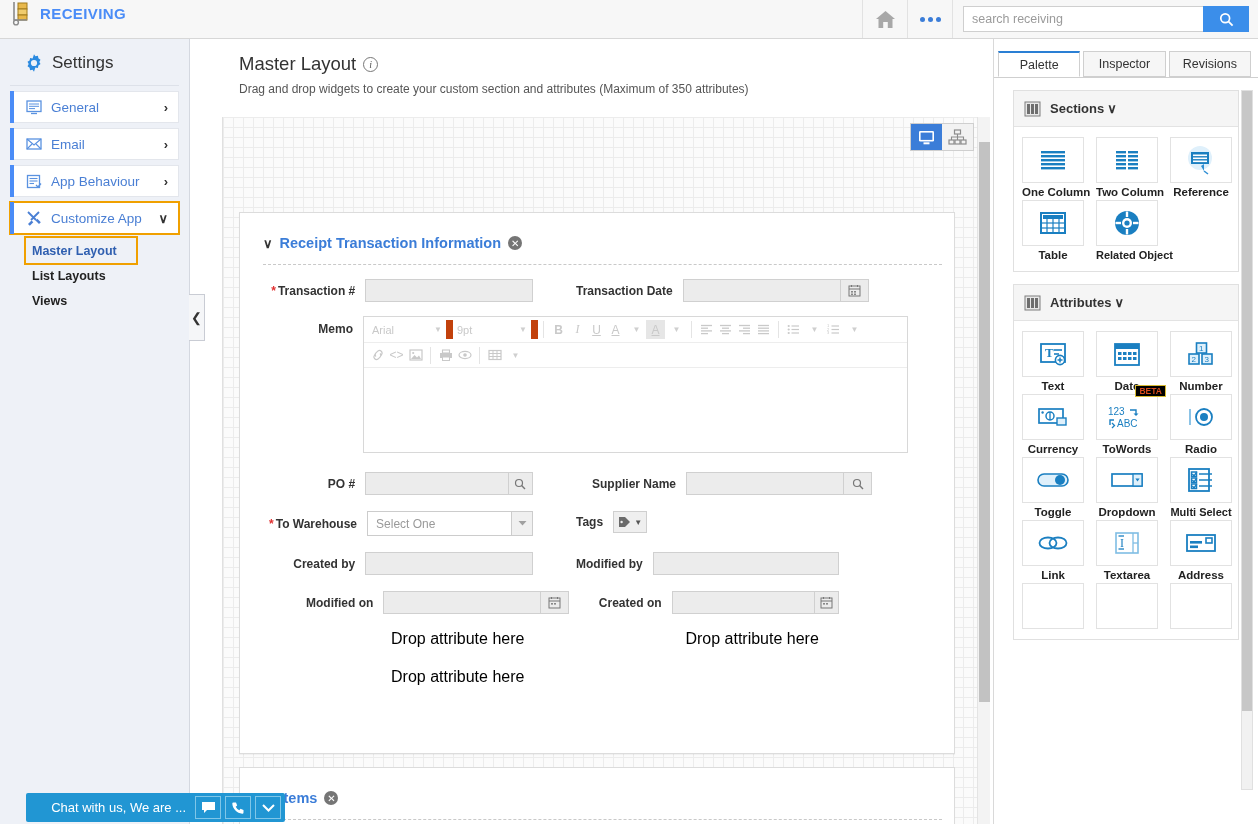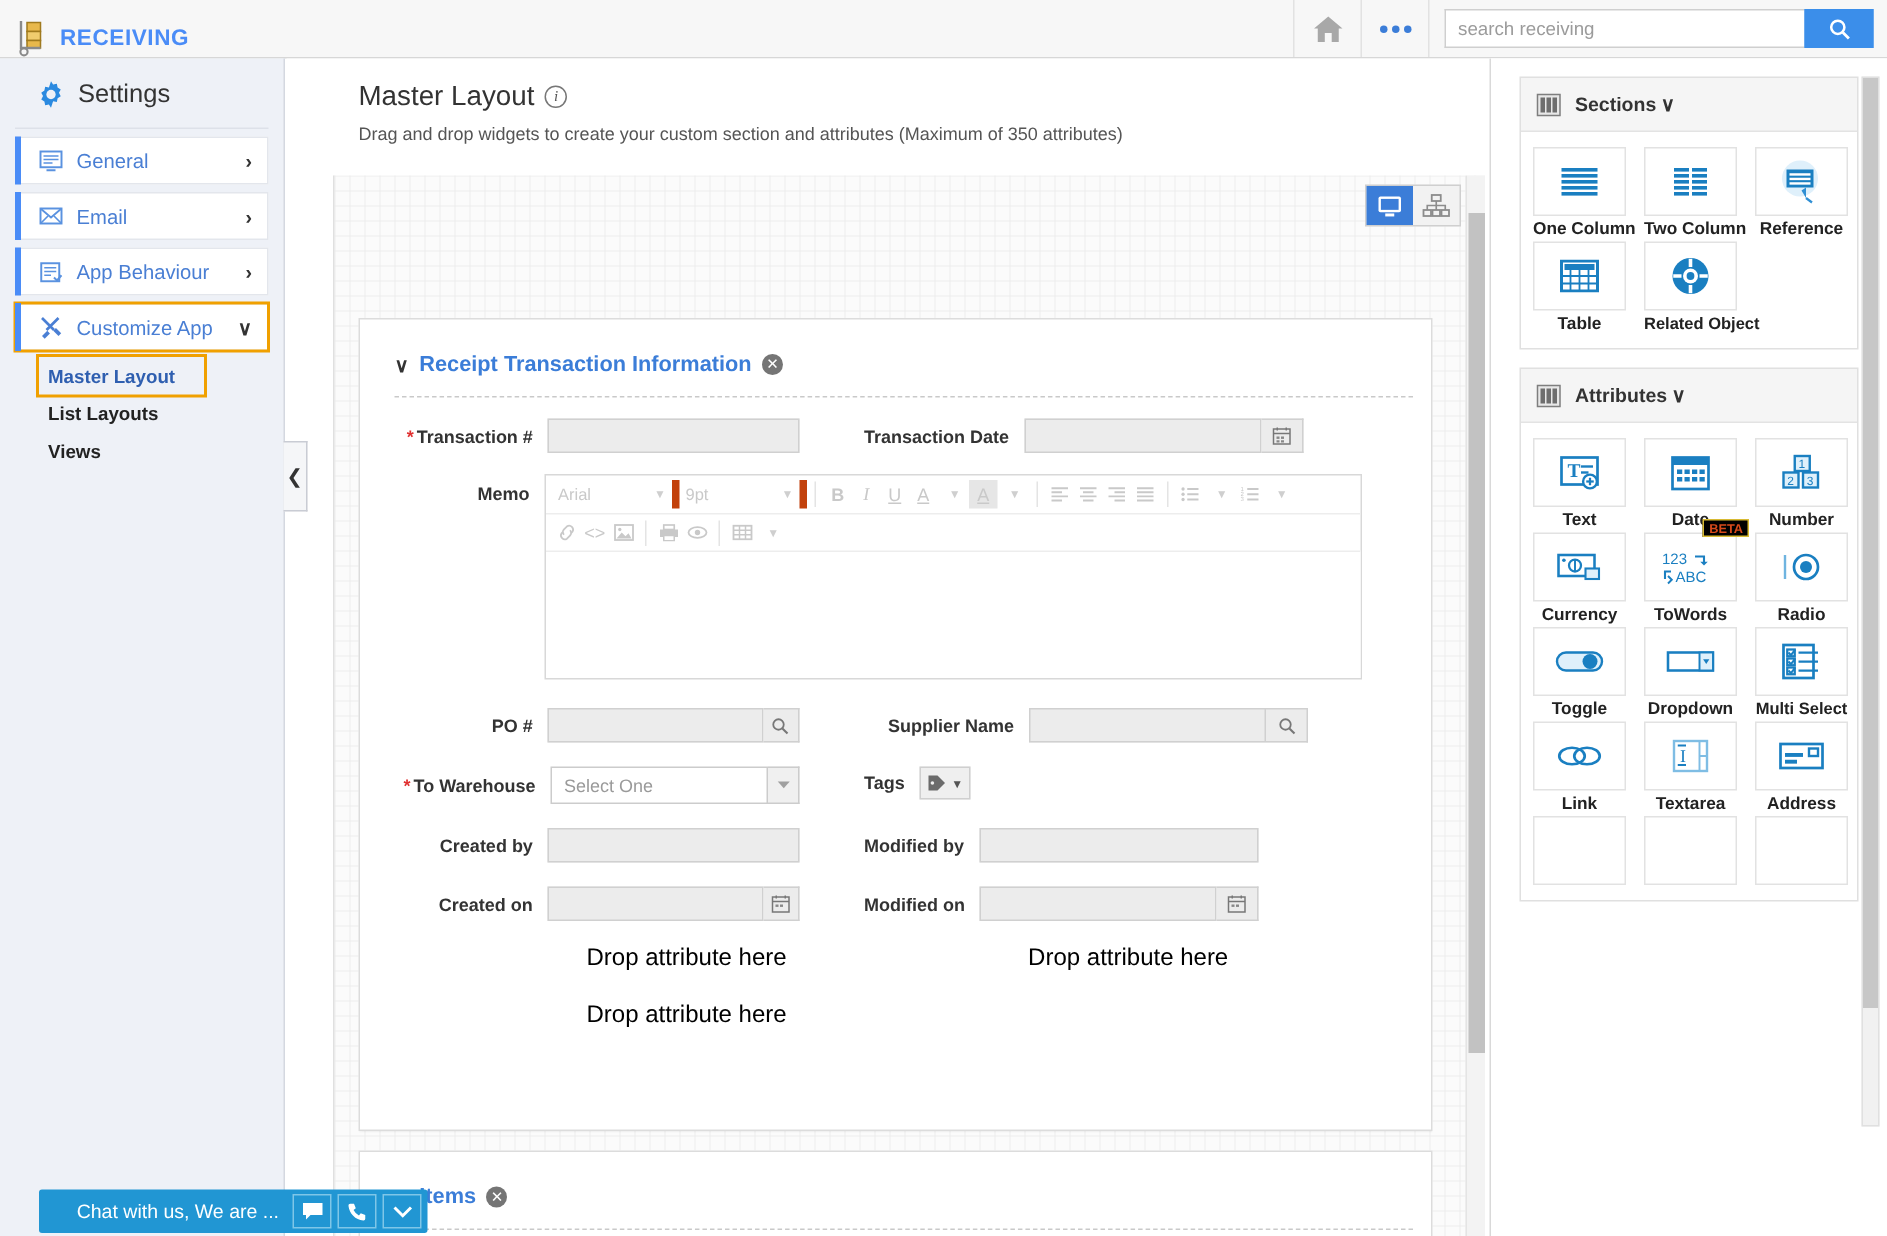--- a/index.html
+++ b/index.html
@@ -8,21 +8,21 @@
     font-family: "Liberation Sans", sans-serif;
     background: #ffffff;
     overflow: hidden;
   }
   body { position: relative; }
 
   
   #topbar {
     position: absolute; left: 0; top: 0; width: 1258px; height: 39px;
     background: #f7f7f7; border-bottom: 1px solid #d7d7d7;
-    display: flex; align-items: flex-end;
+    display: flex; align-items: flex-start;
   }
   #brand { display: flex; align-items: center; gap: 8px; padding-left: 10px; }
   #brand .logo { width: 22px; height: 26px; position: relative; }
   #brand .title {
     color: #4a8cf7; font-size: 15px; font-weight: bold; letter-spacing: .4px;
   }
   #topbar .spacer { flex: 1; }
   .tb-btn {
     width: 45px; height: 38px; display: flex; align-items: center; justify-content: center;
     border-left: 1px solid #e2e2e2; background: #f7f7f7;
@@ -174,21 +174,21 @@
   #memo-editor { width: 545px; border: 1px solid #d8d8d8; background: #fff; }
   .tb-strip { display: flex; align-items: center; height: 25px; padding-left: 4px; }
   .tb-strip.second { border-top: 1px solid #ededed; }
   .tb-sep { width: 1px; height: 17px; background: #e4e4e4; margin: 0 5px; }
   .tb-item {
     min-width: 19px; height: 19px; display: flex; align-items: center; justify-content: center;
     font-size: 12px; color: #c9c9c9; cursor: pointer;
   }
   .tb-sel {
     width: 85px; height: 19px; display: flex; align-items: center; justify-content: space-between;
-    font-size: 11px; color: #c9c9c9; padding: 0 4px; border-right: 5px solid #c2410c;
+    font-size: 11px; color: #c9c9c9; padding: 0 4px; border-right: 7px solid #c2410c;
   }
   .tb-caret { font-size: 8px; color: #cfcfcf; margin-left: 2px; }
   #memo-body { height: 85px; border-top: 1px solid #ededed; background: #fff; }
 
   
   #rightpanel {
     position: absolute; left: 993px; top: 39px; width: 265px; height: 785px;
     background: #fff; border-left: 1px solid #d9d9d9;
   }
   #tabs { display: flex; padding: 12px 4px 0 4px; border-bottom: 1px solid #cfcfcf; }
@@ -630,48 +630,48 @@
           <span class="lab" style="width:118px;">Created by</span>
           <span class="inp w196"></span>
         </div>
         <div class="fld" style="margin-left:43px;">
           <span class="lab">Modified by</span>
           <span class="inp" style="width:186px;"></span>
         </div>
       </div>
 
       <div class="form-row" style="margin-top:16px;">
+        <div class="fld" style="margin-left:43px;">
+          <span class="lab">Modified on</span>
+          <span class="inp w158"></span>
+          <span class="addon">
+            <svg width="13" height="13" viewBox="0 0 13 13">
+              <rect x="1" y="2" width="11" height="10" fill="none" stroke="#777" stroke-width="1"></rect>
+              <line x1="1" y1="5" x2="12" y2="5" stroke="#777" stroke-width="1"></line>
+              <line x1="3.5" y1="1" x2="3.5" y2="3" stroke="#777" stroke-width="1"></line>
+              <line x1="9.5" y1="1" x2="9.5" y2="3" stroke="#777" stroke-width="1"></line>
+              <rect x="3" y="7" width="2" height="1.6" fill="#888"></rect>
+                <rect x="6" y="7" width="2" height="1.6" fill="#888"></rect>
+            </svg>
+          </span>
+        </div>
         <div class="fld" style="width:270px;">
           <span class="lab" style="width:118px;">Created on</span>
           <span class="inp" style="width:168px;"></span>
           <span class="addon">
             <svg width="13" height="13" viewBox="0 0 13 13">
               <rect x="1" y="2" width="11" height="10" fill="none" stroke="#777" stroke-width="1"></rect>
               <line x1="1" y1="5" x2="12" y2="5" stroke="#777" stroke-width="1"></line>
               <line x1="3.5" y1="1" x2="3.5" y2="3" stroke="#777" stroke-width="1"></line>
               <line x1="9.5" y1="1" x2="9.5" y2="3" stroke="#777" stroke-width="1"></line>
               <rect x="3" y="7" width="2" height="1.6" fill="#888"></rect>
                 <rect x="6" y="7" width="2" height="1.6" fill="#888"></rect>
             </svg>
           </span>
         </div>
-        <div class="fld" style="margin-left:43px;">
-          <span class="lab">Modified on</span>
-          <span class="inp w158"></span>
-          <span class="addon">
-            <svg width="13" height="13" viewBox="0 0 13 13">
-              <rect x="1" y="2" width="11" height="10" fill="none" stroke="#777" stroke-width="1"></rect>
-              <line x1="1" y1="5" x2="12" y2="5" stroke="#777" stroke-width="1"></line>
-              <line x1="3.5" y1="1" x2="3.5" y2="3" stroke="#777" stroke-width="1"></line>
-              <line x1="9.5" y1="1" x2="9.5" y2="3" stroke="#777" stroke-width="1"></line>
-              <rect x="3" y="7" width="2" height="1.6" fill="#888"></rect>
-                <rect x="6" y="7" width="2" height="1.6" fill="#888"></rect>
-            </svg>
-          </span>
-        </div>
       </div>
 
       <div class="form-row" style="margin-top:16px;">
         <span class="drop-hint" style="margin-left:128px;">Drop attribute here</span>
         <span class="drop-hint" style="margin-left:161px;">Drop attribute here</span>
       </div>
       <div class="form-row" style="margin-top:20px;">
         <span class="drop-hint" style="margin-left:128px;">Drop attribute here</span>
       </div>
     </div>
@@ -685,20 +685,25 @@
       <div class="sec-divider"></div>
     </div>
 
     <div id="canvas-scrollbar">
       <div id="canvas-thumb"></div>
     </div>
   </div>
 </div>
 
 <div id="rightpanel">
+  <div id="tabs">
+    <div class="tab active">Palette</div>
+    <div class="tab">Inspector</div>
+    <div class="tab">Revisions</div>
+  </div>
 
   <div id="palette-scroll">
 
     <div class="pal-group">
       <div class="pal-group-head">
         <span>
           <svg width="17" height="16" viewBox="0 0 17 16">
             <rect x="1" y="1" width="15" height="14" fill="#e8e8e8" stroke="#7e7e7e" stroke-width="1"></rect>
             <rect x="3" y="3" width="3" height="10" fill="#6e6e6e"></rect>
             <rect x="7" y="3" width="3" height="10" fill="#6e6e6e"></rect>

